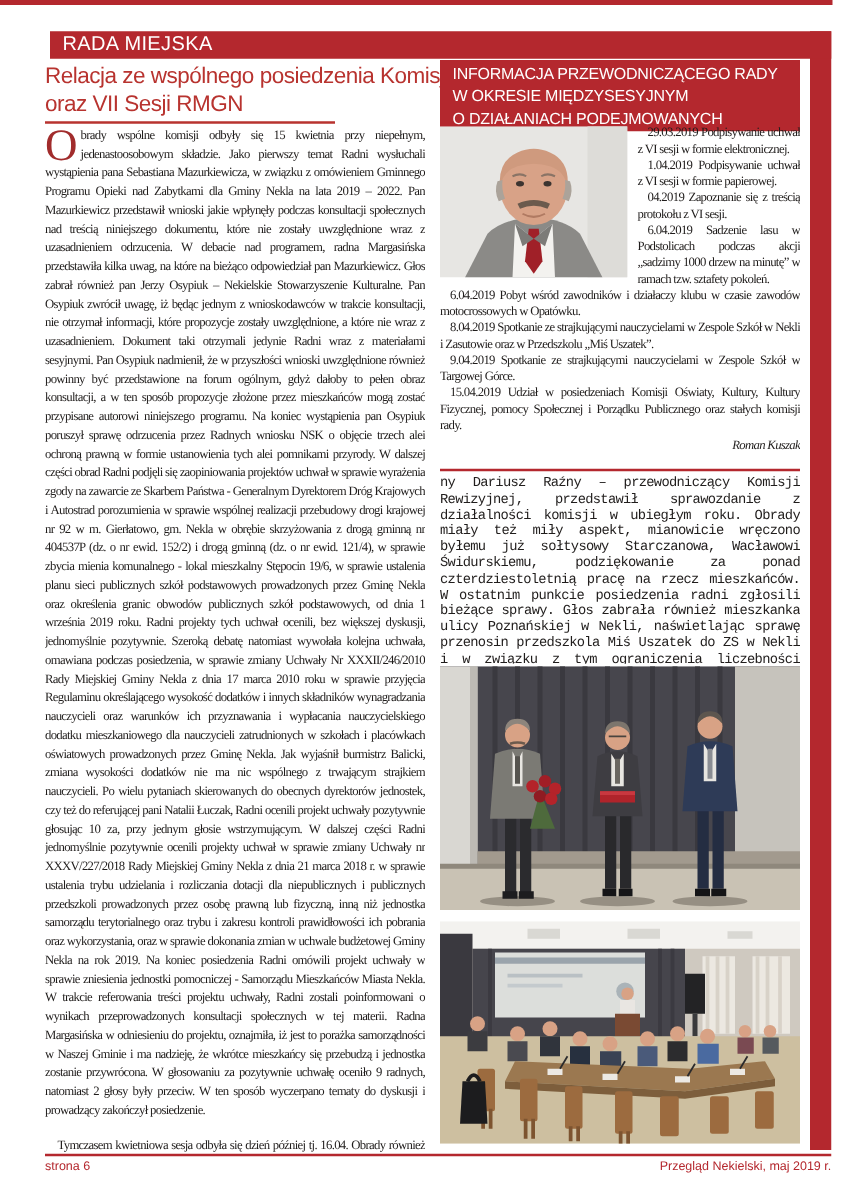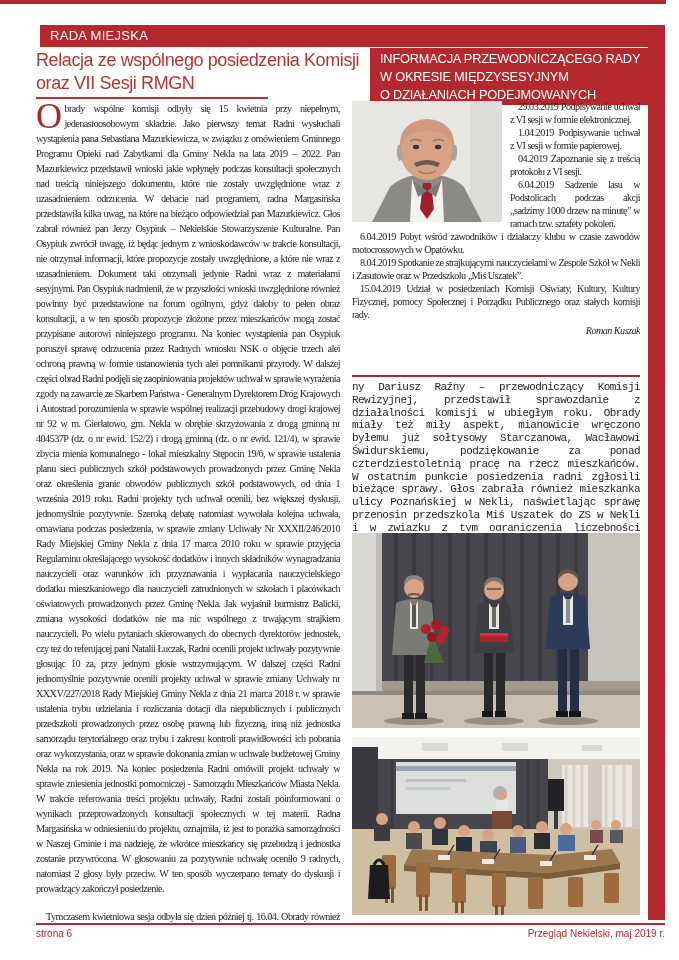--- a/index.html
+++ b/index.html
@@ -3,36 +3,36 @@
 <meta charset="utf-8">
 <style>
   html,body{margin:0;padding:0;background:#ffffff;}
   .page{position:relative;width:679px;height:960px;background:#ffffff;overflow:hidden;
         font-family:"Liberation Serif",serif;color:#201d1c;}
 
   .topstrip{position:absolute;left:0;top:0;width:666px;height:4px;background:#b4282e;}
   .rightbar{position:absolute;left:648px;top:25px;width:17px;height:895px;background:#b4282e;}
 
   .tagband{position:absolute;left:40px;top:25px;width:625px;height:22px;background:#b4282e;
-           color:#ffffff;font-family:"Liberation Sans",sans-serif;font-size:13px;
+           color:#ffffff;font-family:"Liberation Sans",sans-serif;font-size:16px;
            line-height:22px;padding-left:10px;box-sizing:border-box;letter-spacing:.3px;}
 
   .title{position:absolute;left:36px;top:49px;width:340px;color:#b8332f;
          font-family:"Liberation Sans",sans-serif;font-size:18px;line-height:23px;letter-spacing:-0.4px;}
   .title-underline{position:absolute;left:36px;top:97px;width:232px;height:2px;background:#b8332f;}
 
   .leftcol{position:absolute;left:36px;top:101px;width:304px;height:822px;overflow:hidden;
            font-size:10.2px;line-height:15px;letter-spacing:-0.55px;text-align:justify;}
   .leftcol p{margin:0;}
   .leftcol p.second{margin-top:13px;text-indent:10px;}
   .dropcap{float:left;color:#a12c2c;font-size:36px;line-height:28px;padding:1px 3px 0 0;}
 
   .infobox{position:absolute;left:352px;top:48px;width:288px;height:57px;background:#b4282e;
            color:#ffffff;font-family:"Liberation Sans",sans-serif;font-size:12.8px;line-height:18px;
-           padding:2px 0 0 10px;box-sizing:border-box;letter-spacing:-0.2px;margin-left:18px;}
+           padding:2px 0 0 10px;box-sizing:border-box;letter-spacing:-0.2px;}
 
   .entries{position:absolute;left:352px;top:100px;width:288px;height:262px;overflow:hidden;
            font-size:10.2px;line-height:13px;letter-spacing:-0.55px;text-align:justify;}
   .entries p{margin:0;text-indent:8px;}
   .portrait{float:left;width:150px;height:121px;margin:1px 8px 3px 0;}
   .sig{text-align:right;font-style:italic;text-indent:0;margin-top:3px !important;}
 
   .redline{position:absolute;left:352px;top:375px;width:288px;height:2px;background:#b4282e;}
 
   .report{position:absolute;left:352px;top:381px;width:288px;height:150px;overflow:hidden;
@@ -99,20 +99,21 @@
         <path d="M62 62 Q75 56 88 62 L86 66 Q75 61 64 66 Z" fill="#6b5a4d"></path>
         <path d="M66 70 Q75 75 84 70" stroke="#b07a62" stroke-width="1.6" fill="none"></path>
       </svg>
     </span>
     <p>29.03.2019 Podpisywanie uchwał z VI sesji w formie elektronicznej.</p>
     <p>1.04.2019 Podpisywanie uchwał z VI sesji w formie papierowej.</p>
     <p>04.2019 Zapoznanie się z treścią protokołu z VI sesji.</p>
     <p>6.04.2019 Sadzenie lasu w Podstolicach podczas akcji „sadzimy 1000 drzew na minutę” w ramach tzw. sztafety pokoleń.</p>
     <p>6.04.2019 Pobyt wśród zawodników i działaczy klubu w czasie zawodów motocrossowych w Opatówku.</p>
     <p>8.04.2019 Spotkanie ze strajkującymi nauczycielami w Zespole Szkół w Nekli i Zasutowie oraz w Przedszkolu „Miś Uszatek”.</p>
+    <p>9.04.2019 Spotkanie ze strajkującymi nauczycielami w Zespole Szkół w Targowej Górce.</p>
     <p>15.04.2019 Udział w posiedzeniach Komisji Oświaty, Kultury, Kultury Fizycznej, pomocy Społecznej i Porządku Publicznego oraz stałych komisji rady.</p>
     <p class="sig">Roman Kuszak</p>
   </div>
 
   <div class="redline"></div>
 
   <div class="report">
     <p>ny Dariusz Raźny – przewodniczący Komisji Rewizyjnej, przedstawił sprawozdanie z działalności komisji w ubiegłym roku. Obrady miały też miły aspekt, mianowicie wręczono byłemu już sołtysowy Starczanowa, Wacławowi Świdurskiemu, podziękowanie za ponad czterdziestoletnią pracę na rzecz mieszkańców. W ostatnim punkcie posiedzenia radni zgłosili bieżące sprawy. Głos zabrała również mieszkanka ulicy Poznańskiej w Nekli, naświetlając sprawę przenosin przedszkola Miś Uszatek do ZS w Nekli i w związku z tym ograniczenia liczebności najstarszych grup (tzw. zerówki). Po tym wystąpieniu przewodniczący Kuszak zakończył posiedzenie.</p>
     <p class="details">Szczegóły: http://nekla.nowoczesnagmina.pl/?c=424</p>
     <p class="sig">Mateusz Kubiaczyk</p>

